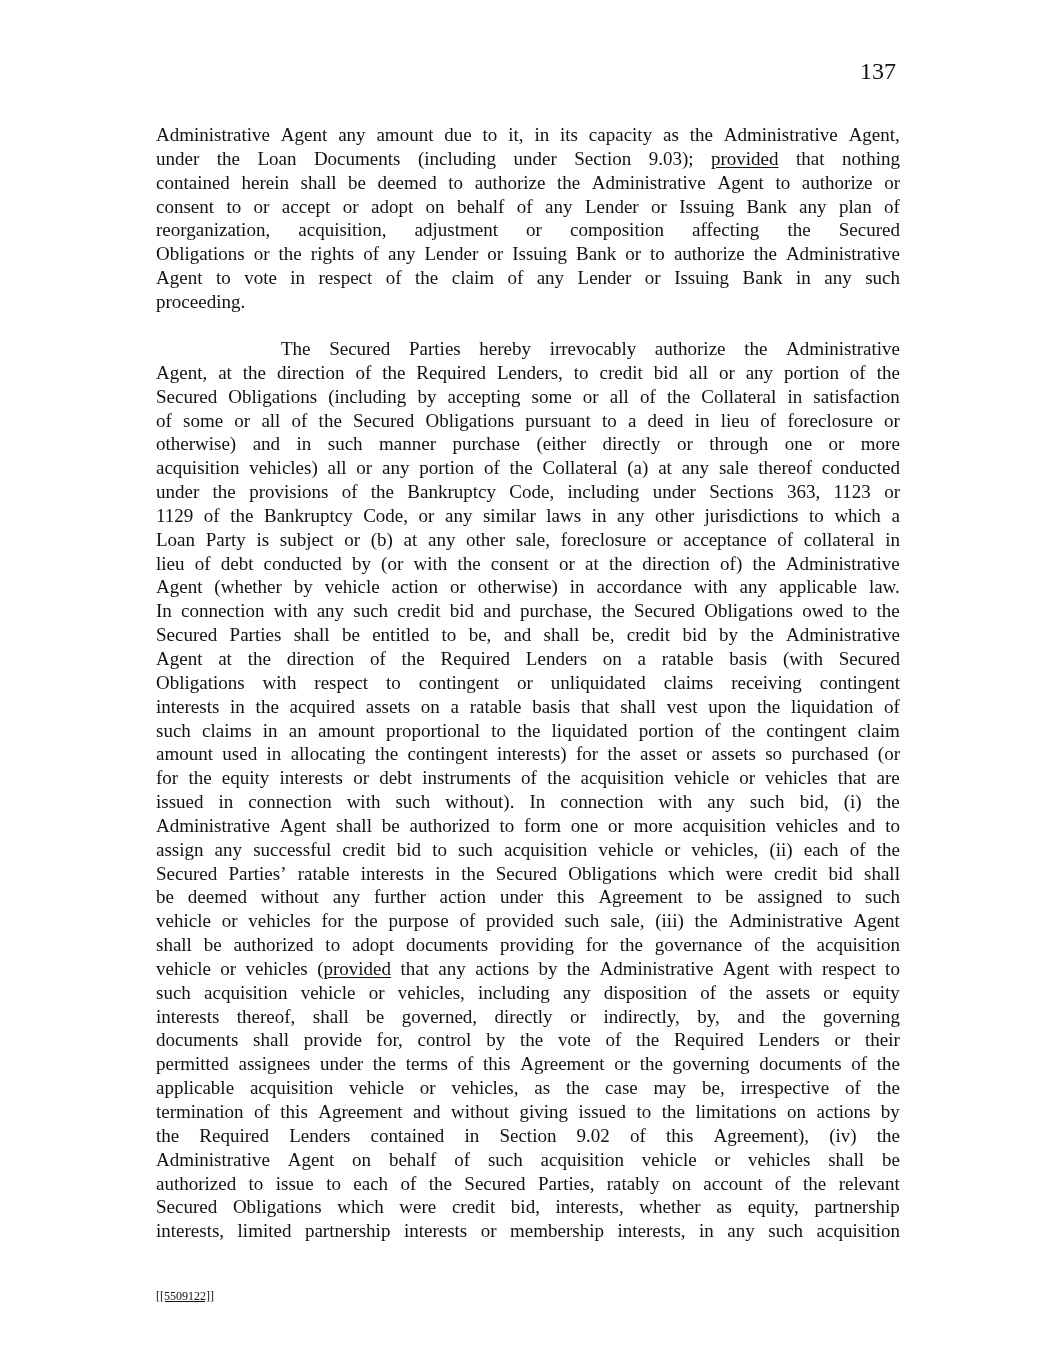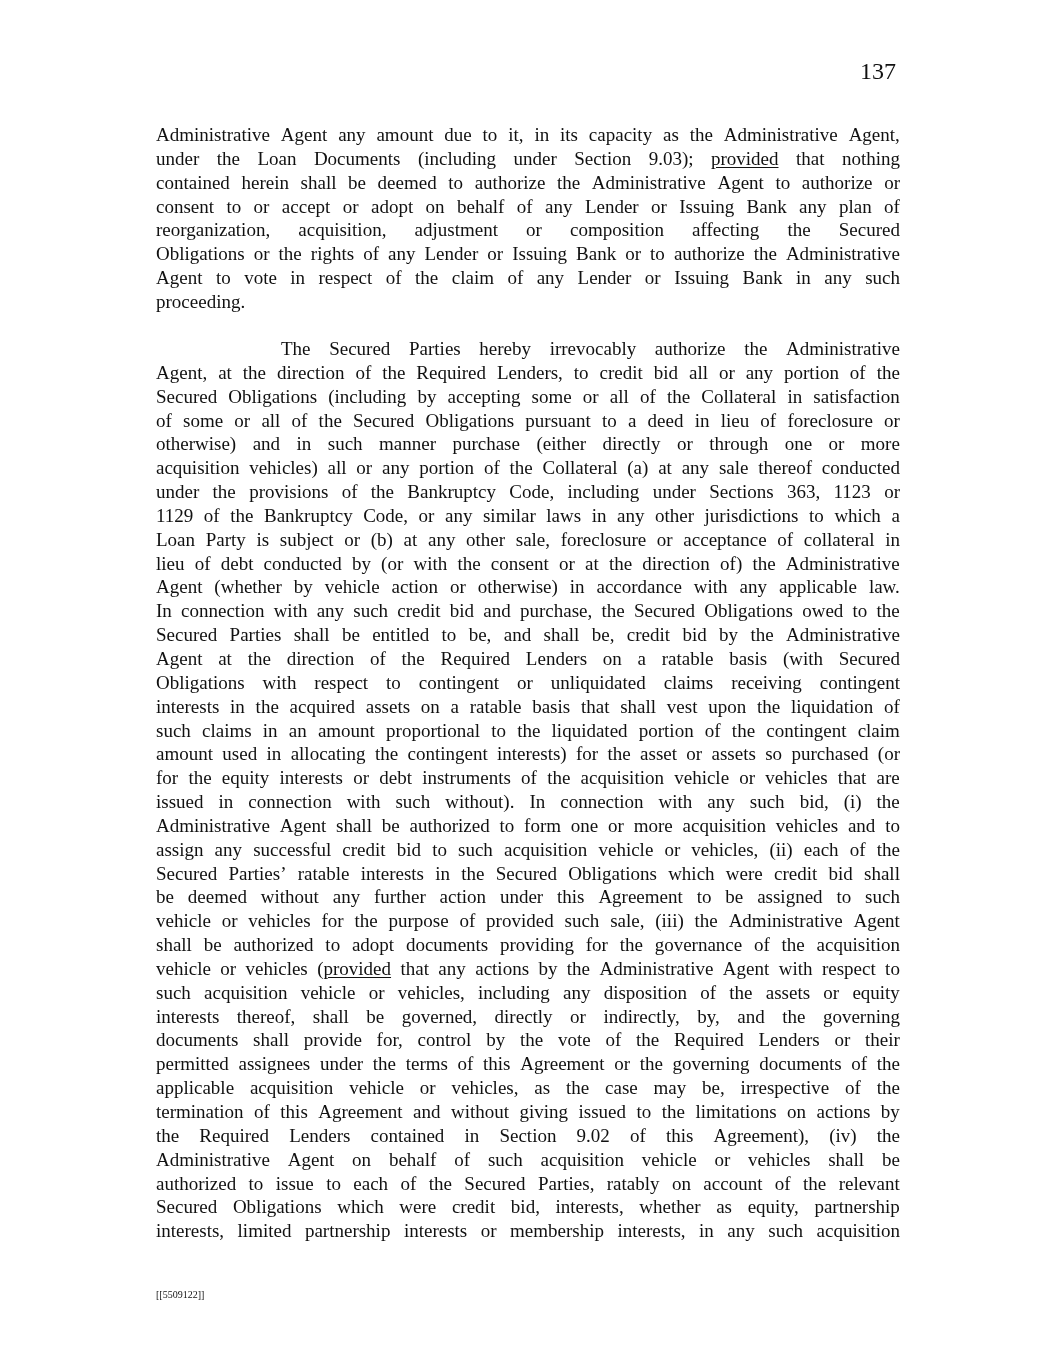--- a/index.html
+++ b/index.html
@@ -6,21 +6,21 @@
   body { width: 1055px; height: 1365px; position: relative; overflow: hidden;
          font-family: "Liberation Serif", "DejaVu Serif", serif; color: #111; }
   .page-number { position: absolute; left: 860px; top: 58px; font-size: 24px; }
   .para { position: absolute; left: 156px; width: 744px; font-size: 19px; }
   .line { height: 23.85px; line-height: 23.85px; text-align: justify; text-align-last: justify; white-space: nowrap; overflow: visible; }
   .line.last { text-align-last: left; }
   .line span { white-space: normal; }
   .line.j { display: flex; justify-content: space-between; }
   .indent { padding-left: 125px; }
   .u { text-decoration: underline; text-underline-offset: 2px; }
-  .footer-id { position: absolute; left: 156px; top: 1289px; font-size: 10px; }
+  .footer-id { position: absolute; left: 156px; top: 1289px; font-size: 12px; text-decoration: underline; }
 </style>
 </head>
 <body>
 
 <div>
   <div class="page-number">137</div>
 
   <div class="para" id="p1" style="top:123px;">
       <div class="line j">
         <span>Administrative</span>

